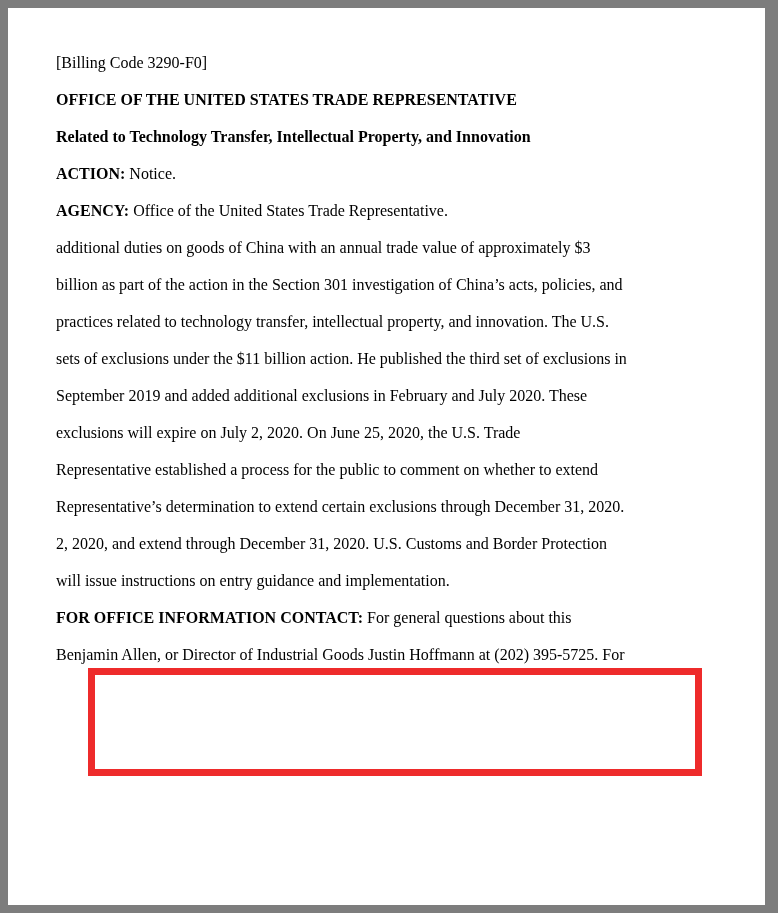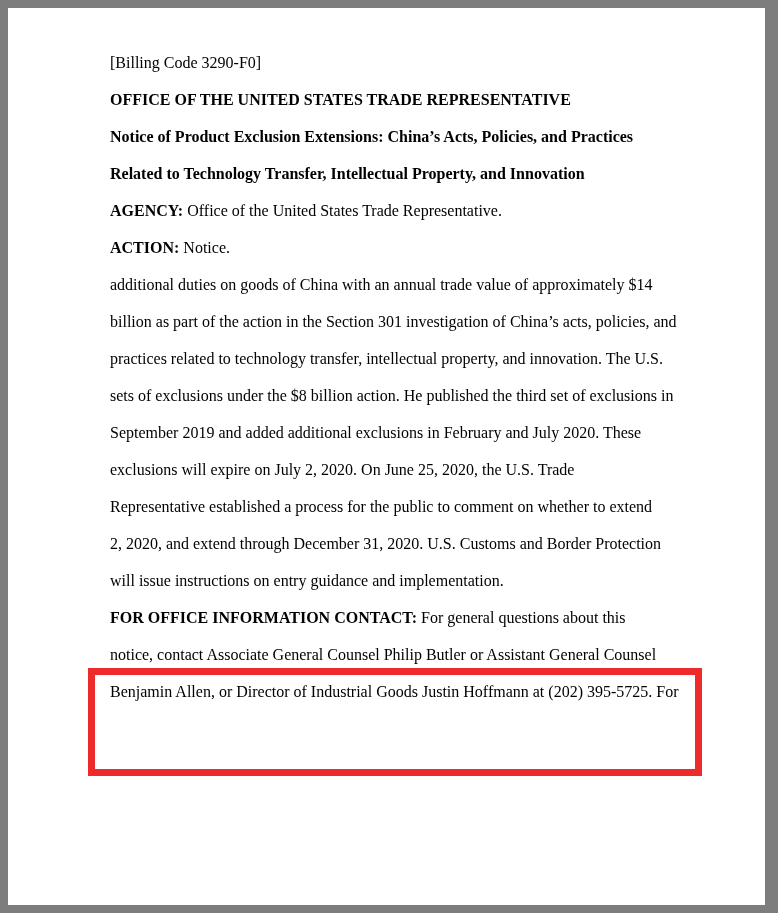--- a/index.html
+++ b/index.html
@@ -13,21 +13,21 @@
     border-color: #7d7d7d;
     border-width: 8px 13px 8px 8px;
     background: #ffffff;
     overflow: hidden;
     font-family: "Liberation Serif", "DejaVu Serif", serif;
     font-size: 16px;
     color: #000000;
   }
 
   .doc {
-    padding: 36px 0 0 102px;
+    padding: 36px 0 0 48px;
   }
 
   .line {
     height: 37px;
     line-height: 37px;
     white-space: nowrap;
   }
 
   .b { font-weight: bold; }
 
@@ -47,48 +47,47 @@
 </head>
 <body>
 
 <div class="frame" style="border-color: rgb(125, 125, 125); background: rgb(255, 255, 255);">
   <div class="doc">
 
     <div class="line">[Billing Code 3290-F0]</div>
 
     <div class="line b">OFFICE OF THE UNITED STATES TRADE REPRESENTATIVE</div>
 
-    <div class="line b">Notice of Product Exclusion Extensions: China’s Acts, Policies, and Practices</div>
 
     <div class="line b">Related to Technology Transfer, Intellectual Property, and Innovation</div>
+
+    <div class="line">
+      <span class="label">ACTION:</span>
+      <span>Notice.</span>
+    </div>
 
     <div class="line">
       <span class="label">AGENCY:</span>
       <span>Office of the United States Trade Representative.</span>
     </div>
 
-    <div class="line">
-      <span class="label">ACTION:</span>
-      <span>Notice.</span>
-    </div>
-
-    <div class="line">additional duties on goods of China with an annual trade value of approximately $14</div>
+    <div class="line">additional duties on goods of China with an annual trade value of approximately $3</div>
     <div class="line">billion as part of the action in the Section 301 investigation of China’s acts, policies, and</div>
     <div class="line">practices related to technology transfer, intellectual property, and innovation. The U.S.</div>
-    <div class="line">sets of exclusions under the $8 billion action. He published the third set of exclusions in</div>
+    <div class="line">sets of exclusions under the $11 billion action. He published the third set of exclusions in</div>
     <div class="line">September 2019 and added additional exclusions in February and July 2020. These</div>
     <div class="line">exclusions will expire on July 2, 2020. On June 25, 2020, the U.S. Trade</div>
     <div class="line">Representative established a process for the public to comment on whether to extend</div>
+    <div class="line">Representative’s determination to extend certain exclusions through December 31, 2020.</div>
 
     <div class="line">2, 2020, and extend through December 31, 2020. U.S. Customs and Border Protection</div>
     <div class="line">will issue instructions on entry guidance and implementation.</div>
 
     <div class="line">
       <span class="label">FOR OFFICE INFORMATION CONTACT:</span>
       <span>For general questions about this</span>
     </div>
-    <div class="line">notice, contact Associate General Counsel Philip Butler or Assistant General Counsel</div>
     <div class="line">Benjamin Allen, or Director of Industrial Goods Justin Hoffmann at (202) 395-5725. For</div>
 
   </div>
 
   <div class="hl-box" style="border-color: rgb(238, 43, 43);"></div>
 </div>
 
 </body></html>

